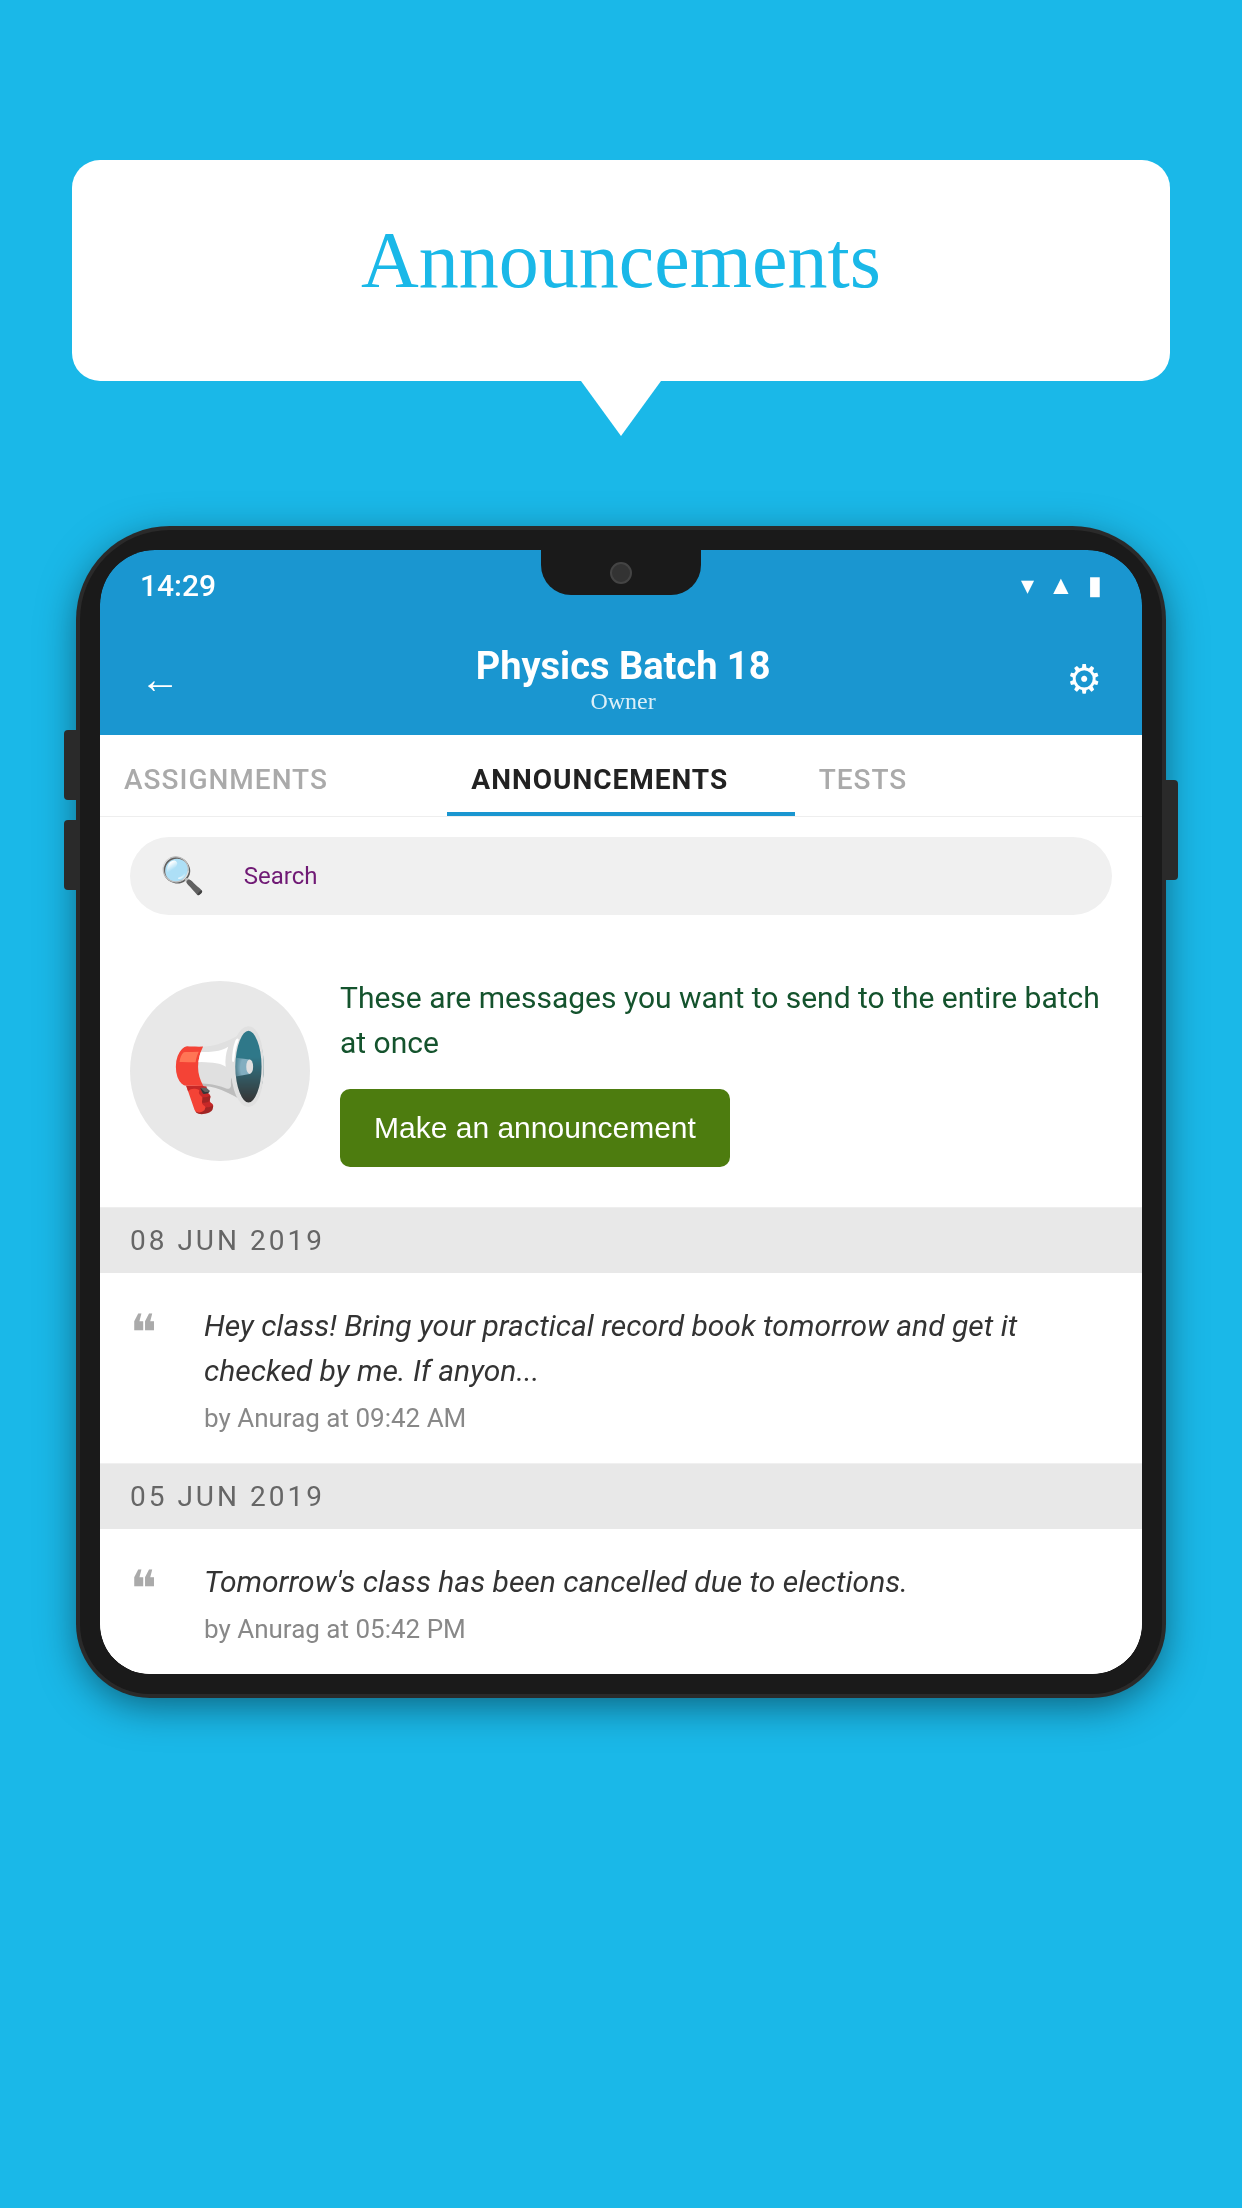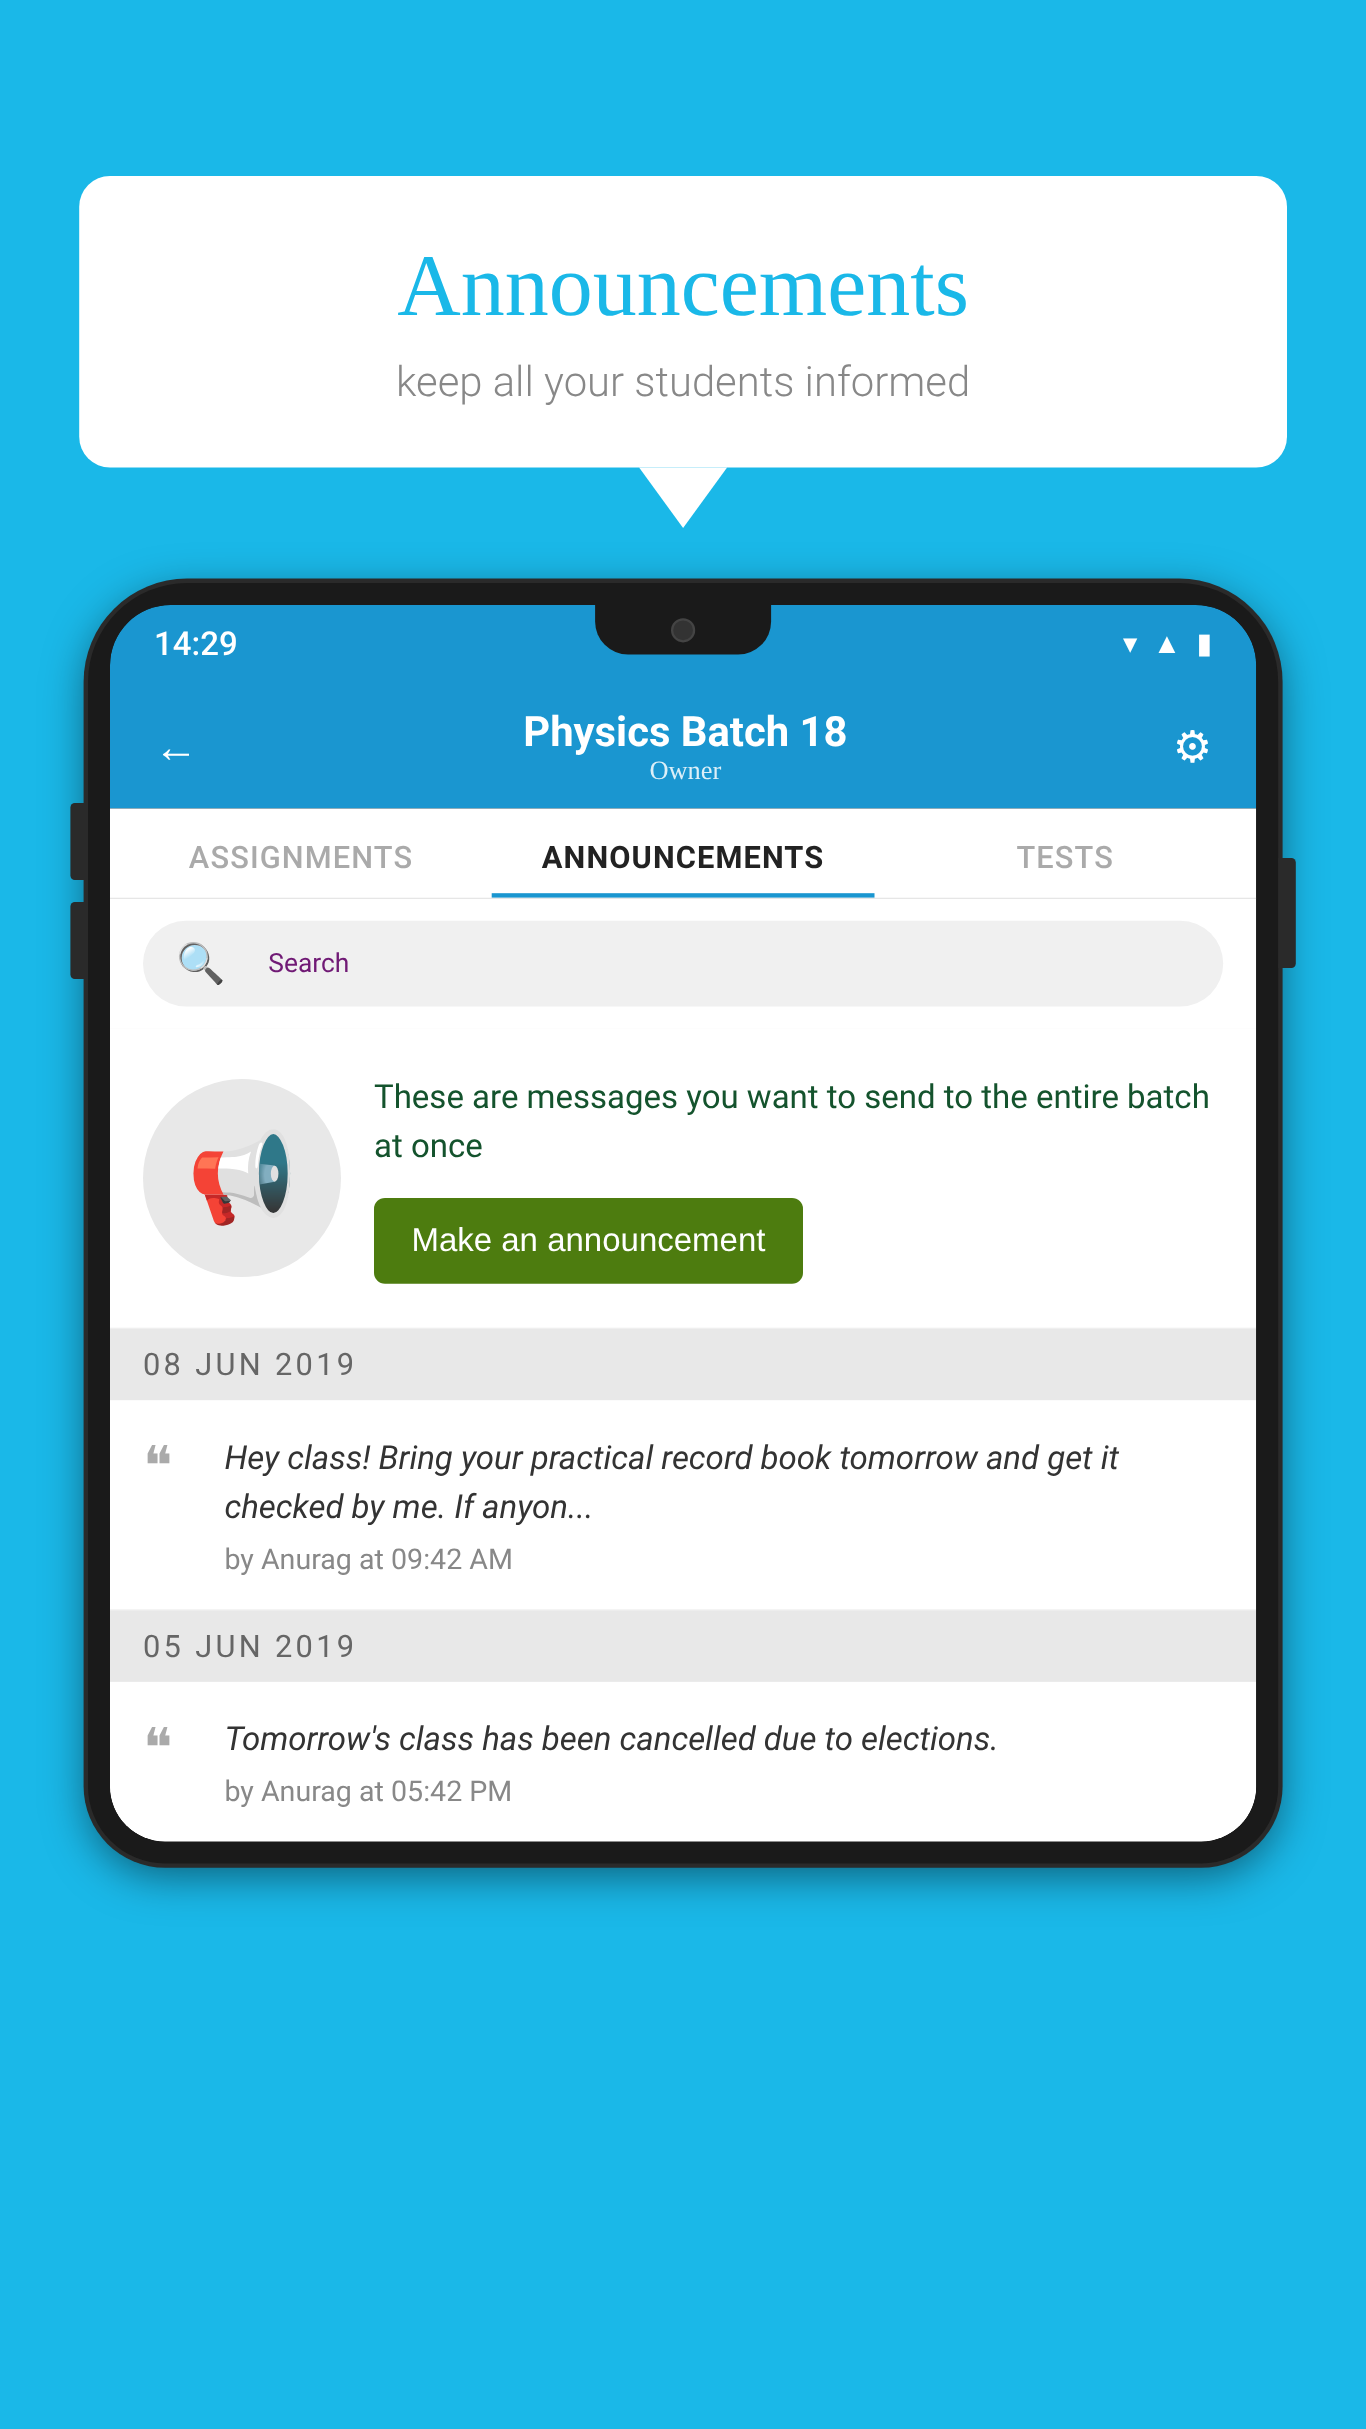--- a/index.html
+++ b/index.html
@@ -165,21 +165,20 @@
 
     
     .tabs-bar {
       background: white;
       display: flex;
       border-bottom: 1px solid #eee;
     }
 
     .tab-item {
       flex: 1;
-      text-align: center;
       padding: 28px 24px 20px;
       font-size: 28px;
       font-weight: 500;
       color: #aaa;
       letter-spacing: 1px;
       cursor: pointer;
       position: relative;
     }
 
     .tab-item.active {
@@ -364,21 +363,20 @@
       display: flex;
       flex-direction: column;
     }
   </style>
 </head>
 <body>
 
 <div class="speech-bubble-wrapper">
   <div class="speech-bubble">
     <div class="speech-bubble-title">Announcements</div>
-    <div class="speech-bubble-subtitle">keep all your students informed</div>
   </div>
   <div class="speech-bubble-tail"></div>
 </div>
 
 <div class="phone-wrapper">
   <div class="phone-frame">
 
     <div class="volume-btn-left"></div>
     <div class="volume-btn-left2"></div>
     <div class="power-btn"></div>

